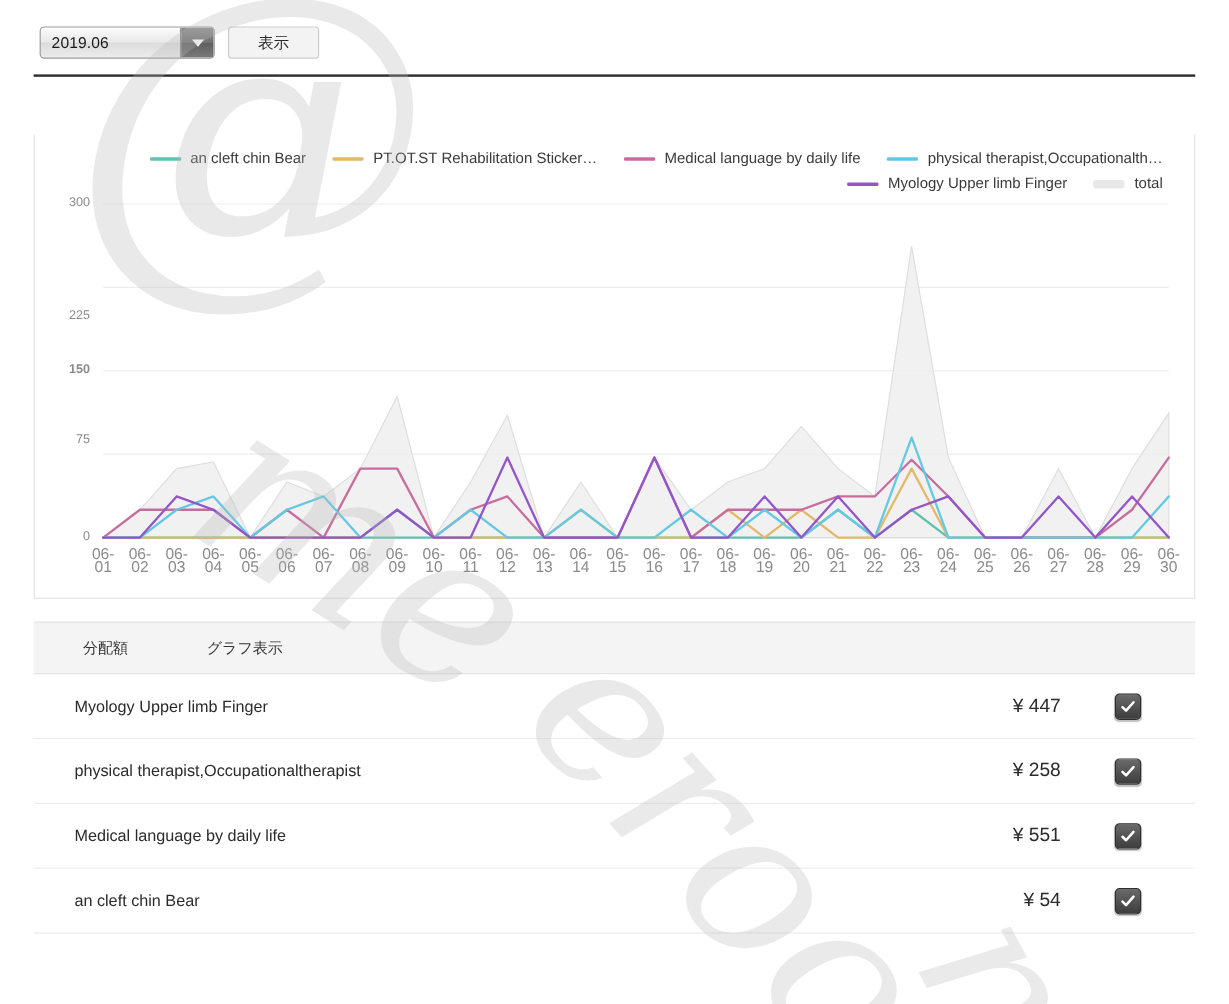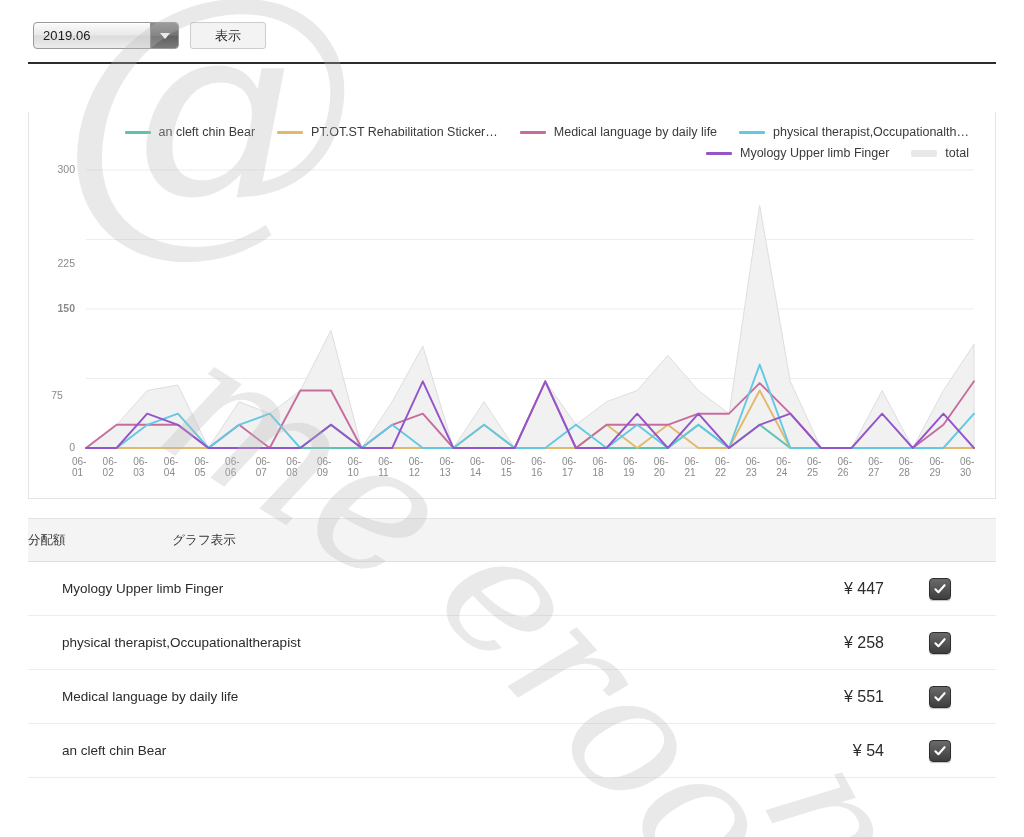--- a/index.html
+++ b/index.html
@@ -63,34 +63,34 @@
   .legend-row { display:flex; align-items:center; justify-content:flex-end; height:21px; padding-right:28px; }
   .legend-item { display:flex; align-items:center; margin-left:22px; white-space:nowrap; }
   .legend-swatch { width:26px; height:3px; margin-right:8px; border-radius:1px; }
   .legend-swatch.area { height:7px; background:#e8e8e8; border-radius:2px; }
   .legend-label { line-height:1; }
 
   
   #plot { position:absolute; left:0; top:46px; width:968px; height:341px; }
   .ytick { position:absolute; font-size:10.5px; color:#8a8a8a; text-align:right; width:36px; }
   .xtick {
-    position:absolute; font-size:10px; color:#8a8a8a; width:28px;
+    position:absolute; font-size:13px; color:#8a8a8a; text-align:center; width:28px;
     line-height:11px;
   }
   svg.series { position:absolute; left:0; top:0; }
 
   
   #table { position:absolute; left:28px; top:518px; width:968px; }
   .thead {
     height:44px; background:#f4f4f4; display:flex; align-items:center;
     border-top:1px solid #e4e4e4; border-bottom:1px solid #e0e0e0; box-sizing:border-box;
   }
   .th { font-size:12.5px; color:#333; }
   .th-title { flex:1; text-align:center; }
-  .th-amount { width:120px; }
+  .th-amount { width:120px; text-align:center; }
   .th-graph { width:112px; text-align:center; }
   .trow {
     height:54px; display:flex; align-items:center;
     border-bottom:1px solid #ececec; box-sizing:border-box; background:#fff;
   }
   .td-title { flex:1; font-size:13.5px; color:#2b2b2b; padding-left:34px; box-sizing:border-box; }
   .td-amount { width:120px; text-align:right; font-size:16px; color:#2b2b2b; }
   .td-graph { width:112px; display:flex; align-items:center; justify-content:center; }
   .checkbox {
     width:20px; height:20px; border-radius:4px;
@@ -161,21 +161,21 @@
             <line x1="57" x2="945" y1="12" y2="12" stroke="#ededed" stroke-width="1"></line>
             <path d="M 57 290 L 57 290 L 87.62068965517241 266.8333333333333 L 118.24137931034483 232.54666666666668 L 148.86206896551724 226.98666666666668 L 179.48275862068965 290 L 210.1034482758621 243.66666666666669 L 240.72413793103448 255.71333333333334 L 271.3448275862069 232.54666666666668 L 301.9655172413793 172.31333333333333 L 332.58620689655174 290 L 363.2068965517242 243.66666666666669 L 393.8275862068965 188.06666666666666 L 424.44827586206895 290 L 455.0689655172414 243.66666666666669 L 485.68965517241384 290 L 516.3103448275863 223.28 L 546.9310344827586 266.8333333333333 L 577.551724137931 243.66666666666669 L 608.1724137931035 232.54666666666668 L 638.7931034482758 197.33333333333334 L 669.4137931034484 232.54666666666668 L 700.0344827586207 255.71333333333334 L 730.655172413793 47.21333333333334 L 761.2758620689656 223.28 L 791.8965517241379 290 L 822.5172413793103 290 L 853.1379310344828 232.54666666666668 L 883.7586206896551 290 L 914.3793103448277 232.54666666666668 L 945 186.2133333333333 L 945 290 Z" fill="#eeeeee" fill-opacity="0.85" stroke="#dedede" stroke-width="1"></path>
             <polyline points="57.0,290.0 87.6,290.0 118.2,290.0 148.9,290.0 179.5,290.0 210.1,290.0 240.7,290.0 271.3,290.0 302.0,290.0 332.6,290.0 363.2,290.0 393.8,290.0 424.4,290.0 455.1,290.0 485.7,290.0 516.3,290.0 546.9,290.0 577.6,290.0 608.2,290.0 638.8,290.0 669.4,266.8 700.0,290.0 730.7,266.8 761.3,290.0 791.9,290.0 822.5,290.0 853.1,290.0 883.8,290.0 914.4,290.0 945.0,290.0" fill="none" stroke="#5fc2ae" stroke-width="1.9" stroke-linejoin="round" stroke-linecap="round"></polyline>
             <polyline points="57.0,290.0 87.6,290.0 118.2,290.0 148.9,290.0 179.5,290.0 210.1,290.0 240.7,290.0 271.3,290.0 302.0,266.8 332.6,290.0 363.2,290.0 393.8,290.0 424.4,290.0 455.1,266.8 485.7,290.0 516.3,290.0 546.9,290.0 577.6,266.8 608.2,290.0 638.8,266.8 669.4,290.0 700.0,290.0 730.7,232.5 761.3,290.0 791.9,290.0 822.5,290.0 853.1,290.0 883.8,290.0 914.4,290.0 945.0,290.0" fill="none" stroke="#e2b96a" stroke-width="1.9" stroke-linejoin="round" stroke-linecap="round"></polyline>
             <polyline points="57.0,290.0 87.6,266.8 118.2,266.8 148.9,266.8 179.5,290.0 210.1,266.8 240.7,290.0 271.3,232.5 302.0,232.5 332.6,290.0 363.2,266.8 393.8,255.7 424.4,290.0 455.1,290.0 485.7,290.0 516.3,223.3 546.9,290.0 577.6,266.8 608.2,266.8 638.8,266.8 669.4,255.7 700.0,255.7 730.7,225.1 761.3,255.7 791.9,290.0 822.5,290.0 853.1,290.0 883.8,290.0 914.4,266.8 945.0,223.3" fill="none" stroke="#c76d9e" stroke-width="1.9" stroke-linejoin="round" stroke-linecap="round"></polyline>
             <polyline points="57.0,290.0 87.6,290.0 118.2,266.8 148.9,255.7 179.5,290.0 210.1,266.8 240.7,255.7 271.3,290.0 302.0,266.8 332.6,290.0 363.2,266.8 393.8,290.0 424.4,290.0 455.1,266.8 485.7,290.0 516.3,290.0 546.9,266.8 577.6,290.0 608.2,266.8 638.8,290.0 669.4,266.8 700.0,290.0 730.7,206.6 761.3,290.0 791.9,290.0 822.5,290.0 853.1,290.0 883.8,290.0 914.4,290.0 945.0,255.7" fill="none" stroke="#63c9e3" stroke-width="1.9" stroke-linejoin="round" stroke-linecap="round"></polyline>
             <polyline points="57.0,290.0 87.6,290.0 118.2,255.7 148.9,266.8 179.5,290.0 210.1,290.0 240.7,290.0 271.3,290.0 302.0,266.8 332.6,290.0 363.2,290.0 393.8,223.3 424.4,290.0 455.1,290.0 485.7,290.0 516.3,223.3 546.9,290.0 577.6,290.0 608.2,255.7 638.8,290.0 669.4,255.7 700.0,290.0 730.7,266.8 761.3,255.7 791.9,290.0 822.5,290.0 853.1,255.7 883.8,290.0 914.4,255.7 945.0,290.0" fill="none" stroke="#9455c9" stroke-width="1.9" stroke-linejoin="round" stroke-linecap="round"></polyline>
           </svg>
         <div id="yticks">
             <div class="ytick" style="left: 10px; top: 283px;">0</div>
-            <div class="ytick" style="left: 10px; top: 231px; text-align: center;">75</div>
+            <div class="ytick" style="left: 10px; top: 202px;">75</div>
             <div class="ytick" style="left: 10px; top: 144px; font-weight: bold;">150</div>
             <div class="ytick" style="left: 10px; top: 74.5px; margin-top: 24px;">225</div>
             <div class="ytick" style="left: 10px; top: 5px;">300</div>
           </div>
         <div id="xticks">
             <div class="xtick" style="left: 43px; top: 298px;">06-<br>01</div>
             <div class="xtick" style="left: 73.6207px; top: 298px;">06-<br>02</div>
             <div class="xtick" style="left: 104.241px; top: 298px;">06-<br>03</div>
             <div class="xtick" style="left: 134.862px; top: 298px;">06-<br>04</div>
             <div class="xtick" style="left: 165.483px; top: 298px;">06-<br>05</div>

